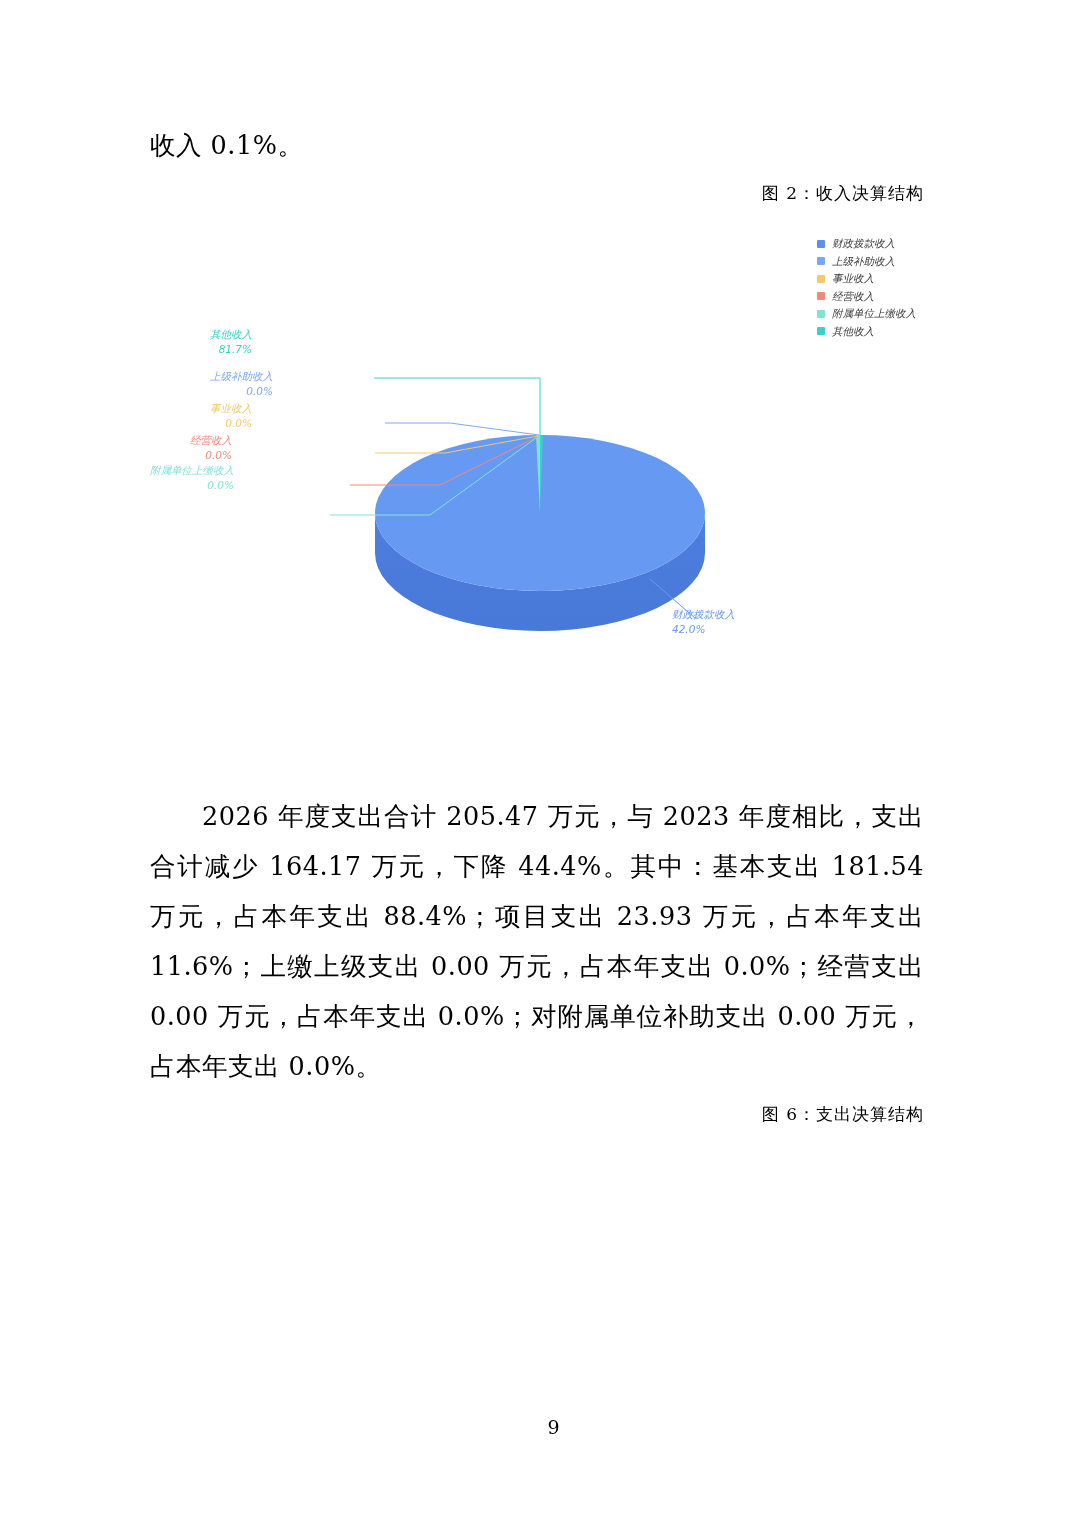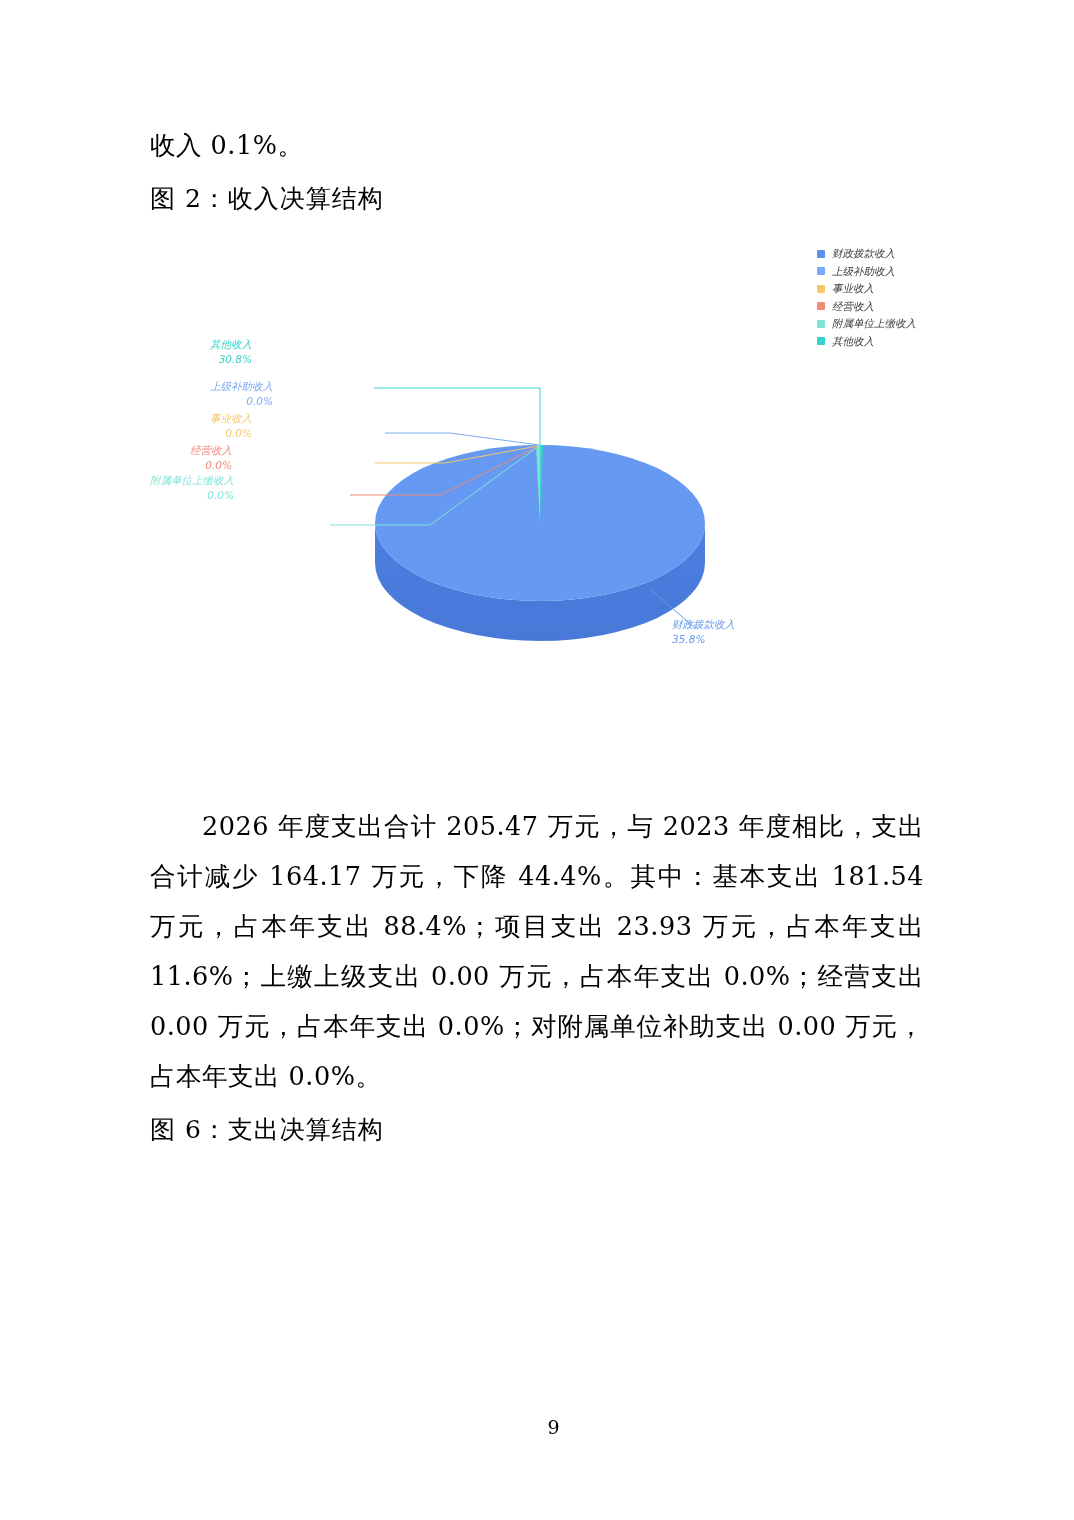--- a/index.html
+++ b/index.html
@@ -30,22 +30,22 @@
     font-size: 25.5px;
     line-height: 50px;
     letter-spacing: 0.5px;
     text-align: justify;
     margin: 0;
   }
   .para.indent {
     text-indent: 52px;
   }
   .fig-caption {
-    font-size: 25px;
-    text-align: left;
+    font-size: 17px;
+    text-align: right;
     margin: 12px 0 0 0;
     letter-spacing: 1px;
   }
   .section-head {
     font-family: "DejaVu Sans", "Liberation Sans", sans-serif;
     font-weight: bold;
     font-size: 26px;
     letter-spacing: 1px;
     text-indent: 52px;
     margin: 0;
@@ -164,21 +164,21 @@
         <polyline points="390,212 390,155 224,155" fill="none" stroke="#35d3c8" stroke-width="1"></polyline>
         <polyline points="389,212 300,200 235,200" fill="none" stroke="#7ba8f5" stroke-width="1"></polyline>
         <polyline points="388,213 295,230 225,230" fill="none" stroke="#f3c96b" stroke-width="1"></polyline>
         <polyline points="387,214 290,262 200,262" fill="none" stroke="#f08a7a" stroke-width="1"></polyline>
         <polyline points="386,215 280,292 180,292" fill="none" stroke="#7fe3d4" stroke-width="1"></polyline>
         <polyline points="500,356 545,395 545,395" fill="none" stroke="#6699f2" stroke-width="1"></polyline>
       </svg>
 
       <div class="callout right-align" style="left:60px; top:104px; color:#35d3c8;">
         <span>其他收入</span>
-        <span class="pct">30.8%</span>
+        <span class="pct">81.7%</span>
       </div>
 
       <div class="callout right-align" style="left:60px; top:146px; color:#7ba8f5;">
         <span>上级补助收入</span>
         <span class="pct">0.0%</span>
       </div>
 
       <div class="callout right-align" style="left:60px; top:178px; color:#f3c96b;">
         <span>事业收入</span>
         <span class="pct">0.0%</span>
@@ -189,21 +189,21 @@
         <span class="pct">0.0%</span>
       </div>
 
       <div class="callout right-align" style="left:0px; top:240px; color:#7fe3d4;">
         <span>附属单位上缴收入</span>
         <span class="pct">0.0%</span>
       </div>
 
       <div class="callout" style="left:522px; top:384px; color:#6699f2;">
         <span>财政拨款收入</span>
-        <span class="pct">35.8%</span>
+        <span class="pct">42.0%</span>
       </div>
     </div>
 
     <div style="height:120px"></div>
 
 
     <div style="height:18px"></div>
 
     <p class="para indent">2026 年度支出合计 205.47 万元，与 2023 年度相比，支出合计减少 164.17 万元，下降 44.4%。其中：基本支出 181.54 万元，占本年支出 88.4%；项目支出 23.93 万元，占本年支出 11.6%；上缴上级支出 0.00 万元，占本年支出 0.0%；经营支出 0.00 万元，占本年支出 0.0%；对附属单位补助支出 0.00 万元，占本年支出 0.0%。</p>
 

